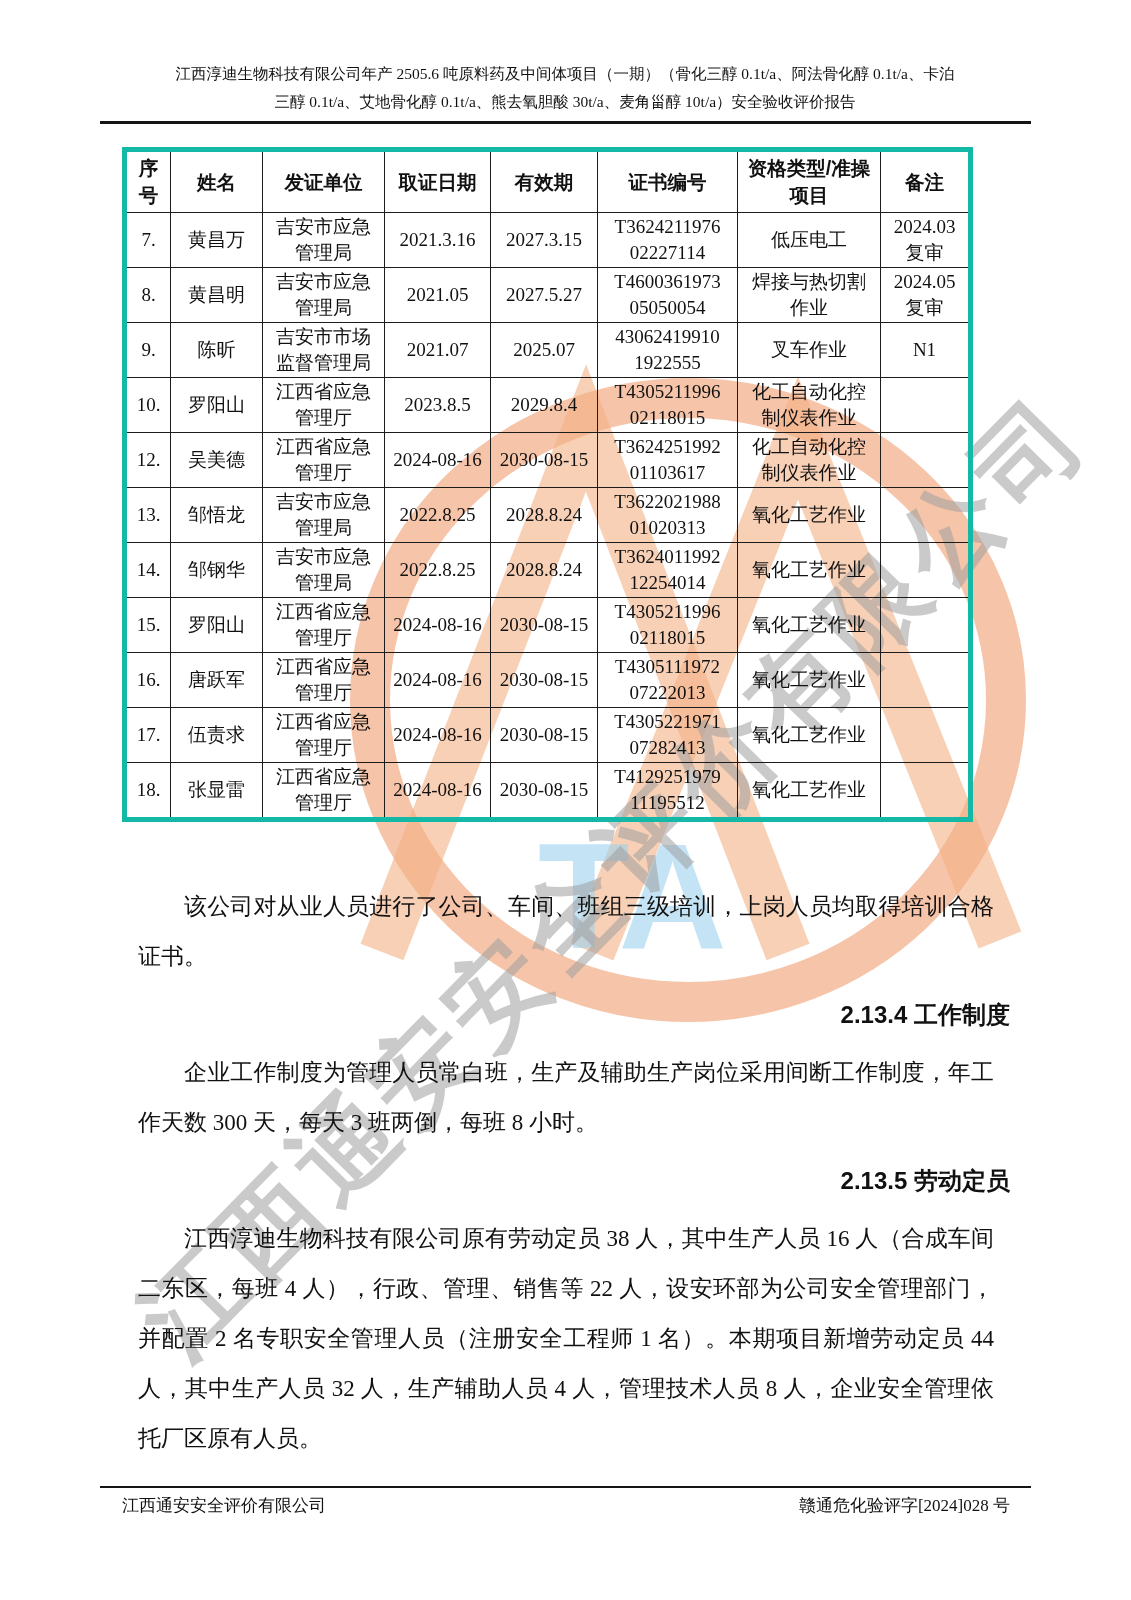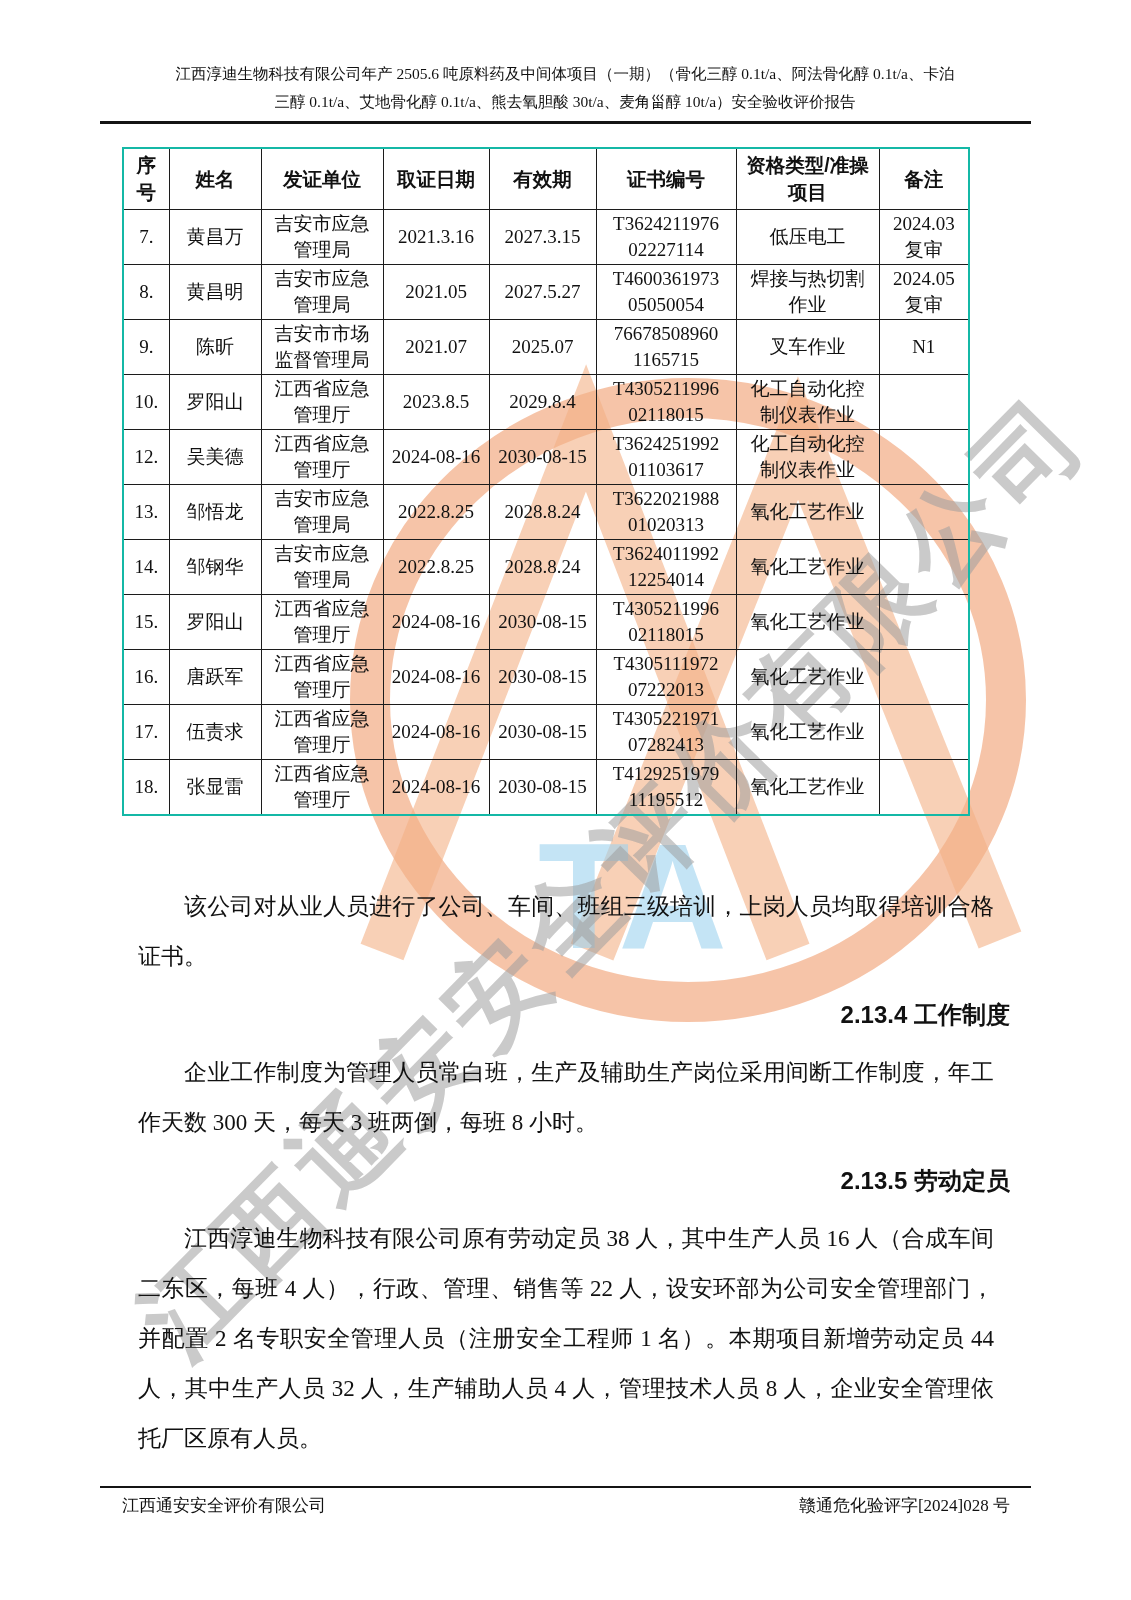--- a/index.html
+++ b/index.html
@@ -32,21 +32,21 @@
   
   table.cert{
     position:absolute; top:147px; left:122px; width:846px; z-index:1;
     border-collapse:collapse; table-layout:fixed;
     font-size:19px; background:transparent;
   }
   table.cert th, table.cert td{
     border:1px solid #1c1c1c; text-align:center; vertical-align:middle;
     padding:1px 6px; line-height:26px; overflow:hidden;
   }
-  table.cert{border:2px solid #14b8a6;}
+  table.cert{border:5px solid #14b8a6;}
   table.cert th{
     font-family:"Liberation Sans","DejaVu Sans",sans-serif;
     font-weight:700; font-size:19.5px; height:58px; line-height:27px;
   }
   table.cert td{height:52px;}
   
   .content{
     position:absolute; left:122px; top:866px; width:888px; z-index:1;
     font-size:23px; line-height:50px; text-align:justify;
   }
@@ -129,21 +129,21 @@
           <td>T4600361973 05050054</td>
           <td>焊接与热切割作业</td>
           <td>2024.05 复审</td>
         </tr>
         <tr>
           <td>9.</td>
           <td>陈昕</td>
           <td>吉安市市场监督管理局</td>
           <td>2021.07</td>
           <td>2025.07</td>
-          <td>76678508960 1165715</td>
+          <td>43062419910 1922555</td>
           <td>叉车作业</td>
           <td>N1</td>
         </tr>
         <tr>
           <td>10.</td>
           <td>罗阳山</td>
           <td>江西省应急管理厅</td>
           <td>2023.8.5</td>
           <td>2029.8.4</td>
           <td>T4305211996 02118015</td>

